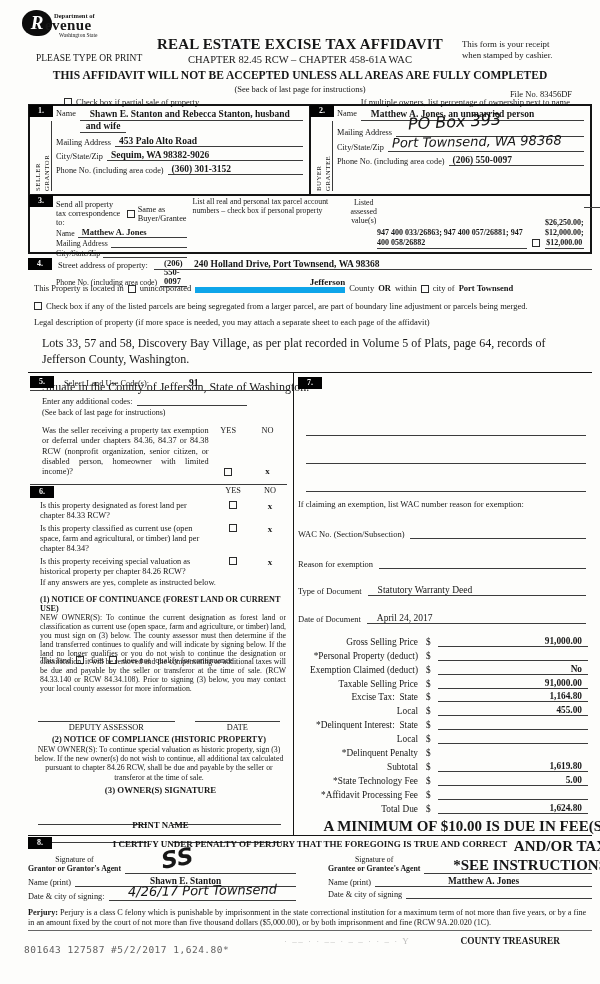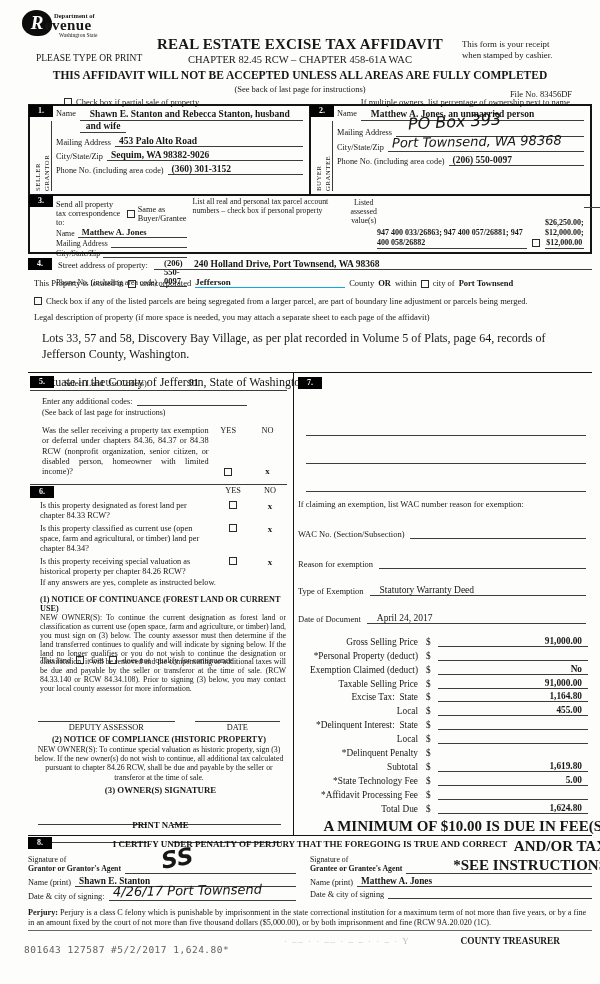--- a/index.html
+++ b/index.html
@@ -67,21 +67,21 @@
   .s3r { display:flex; align-items:flex-end; height:10px; }
   .s3l1 { width:150px; border-bottom:1px solid #3c3c3c; height:9px; }
   .s3l2 { flex:1; border-bottom:1px solid #3c3c3c; height:9px; }
 
   
   .sec4 { position:absolute; top:258px; left:28px; width:564px; font-size:8.5px; }
   .s4r1 { display:flex; align-items:flex-end; gap:6px; }
   .s4street { flex:1; display:flex; align-items:flex-end; gap:6px; }
   .s4sv { flex:1; border-bottom:1px solid #3c3c3c; font-size:9.5px; font-weight:bold; padding-left:40px; }
   .s4r2 { margin-top:7px; display:flex; align-items:flex-end; gap:4px; padding-left:6px; }
-  .s4county { width:150px; border-bottom:1px solid #0ea5e9; text-align:left; font-weight:bold; font-size:9px; }
+  .s4county { width:150px; border-bottom:6px solid #0ea5e9; text-align:right; font-weight:bold; font-size:9px; }
   .s4r3 { margin-top:8px; display:flex; gap:4px; align-items:center; padding-left:6px; }
   .s4r4 { margin-top:6px; padding-left:6px; }
   .legal { margin:9px 0 0 14px; font-size:12px; line-height:1.3; width:545px; }
   .situate { margin:13px 0 0 14px; font-size:12px; }
 
   
   .cols { position:absolute; top:372px; left:28px; width:564px; height:464px;
           border-top:1.5px solid #141414; border-bottom:1.5px solid #141414; display:flex; }
   .lcol { width:266px; border-right:1.5px solid #141414; position:relative; padding:3px 6px 0 2px; font-size:8.3px; }
   .rcol { flex:1; position:relative; font-size:8.5px; }
@@ -134,21 +134,21 @@
   .mrow { display:flex; align-items:flex-end; height:13.9px; }
   .mlab { flex:1; text-align:right; font-size:9.3px; padding-right:8px; white-space:pre; }
   .mdol { width:12px; font-size:9.3px; }
   .mval { width:150px; border-bottom:1px solid #3c3c3c; text-align:right; font-weight:bold; font-size:9.3px; padding-right:6px; min-height:11px; }
   .minnote { position:absolute; top:444px; left:15px; width:100%; text-align:right; font-weight:bold; font-size:15px; line-height:1.3; }
 
   
   .sec8 { position:absolute; top:836px; left:28px; width:564px; font-size:8.3px; }
   .certrow { position:relative; text-align:center; font-weight:bold; font-size:9px; padding-top:3px; }
   .certrow .nb { position:absolute; left:0; top:1px; }
-  .halves { display:flex; margin-top:6px; gap:14px; }
+  .halves { display:flex; margin-top:6px; gap:32px;text-align:center; }
   .halfL { width:268px; } .halfR { flex:1; }
   .sigrow { display:flex; align-items:flex-end; position:relative; }
   .siglbl { font-size:7.8px; line-height:1.2; white-space:nowrap; }
   .sigline { flex:1; border-bottom:1px solid #3c3c3c; height:10px; position:relative; margin-left:4px; }
   .hw-sig { font-size:23px; position:absolute; top:-19px; left:36px; transform:rotate(-10deg); font-weight:bold; }
   .hw-date { font-size:13px; display:inline-block; transform:rotate(-1deg); position:relative; top:-3px; white-space:nowrap; }
   .r8 { display:flex; align-items:flex-end; margin-top:2px; gap:4px; }
   .r8 .val { font-size:9.3px; }
   .perjury { margin-top:7px; font-size:8.2px; line-height:1.3; border-bottom:1px solid #666; padding-bottom:1px; }
   .stamprow { display:flex; align-items:center; margin-top:5px; }
@@ -428,21 +428,21 @@
       <div class="rex">If claiming an exemption, list WAC number reason for exemption:</div>
       <div class="rflex" style="top:156px;">
         <span class="lbl">WAC No. (Section/Subsection)</span>
         <span class="ln"></span>
       </div>
       <div class="rflex" style="top:186px;">
         <span class="lbl">Reason for exemption</span>
         <span class="ln"></span>
       </div>
       <div class="rflex" style="top:212px;">
-        <span class="lbl">Type of Exemption</span>
+        <span class="lbl">Type of Document</span>
         <span class="lv">Statutory Warranty Deed</span>
       </div>
       <div class="rflex" style="top:240px;">
         <span class="lbl">Date of Document</span>
         <span class="lv">April 24, 2017</span>
       </div>
 
       <div class="money">
         <div class="mrow">
             <span class="mlab">Gross Selling Price</span>

